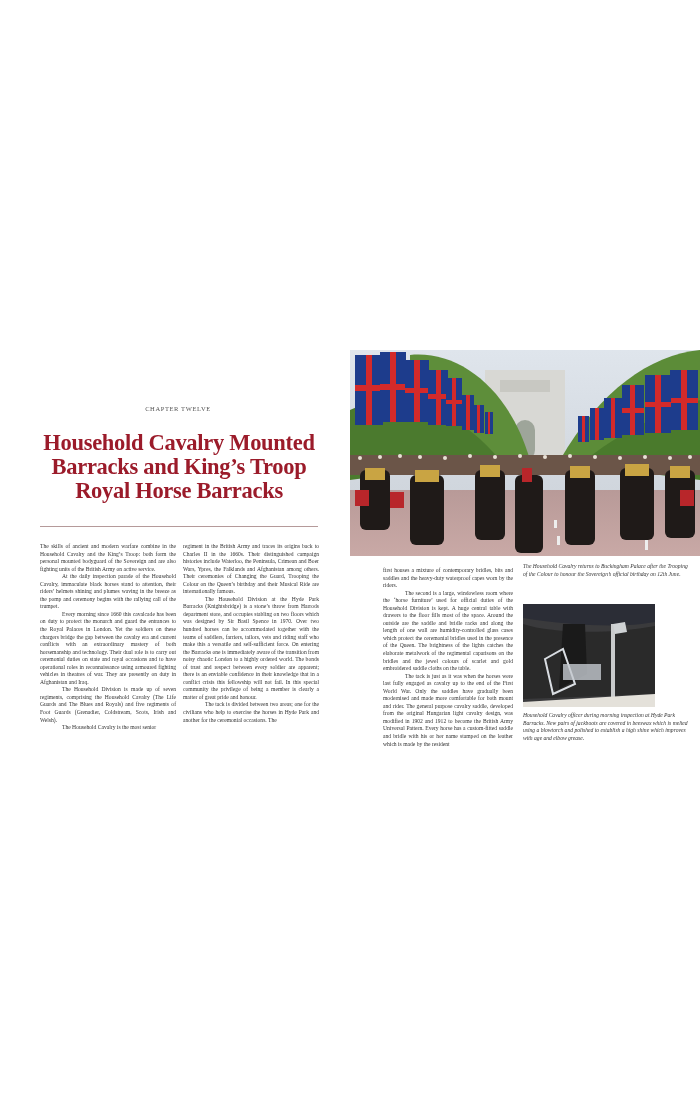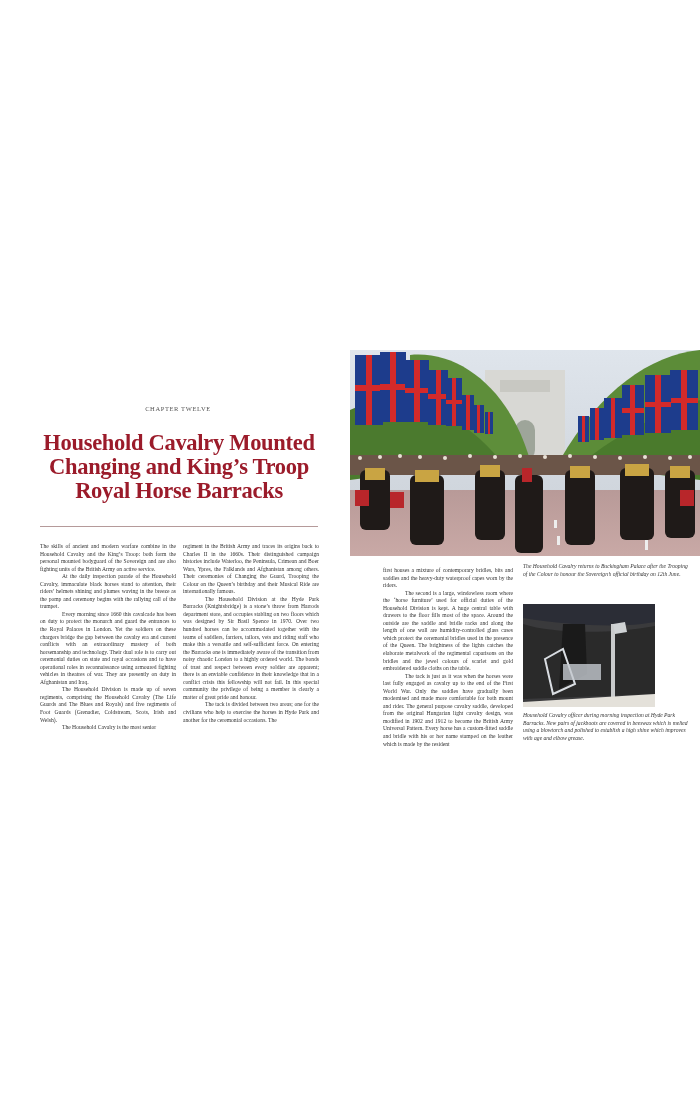--- a/index.html
+++ b/index.html
@@ -22,21 +22,21 @@
 </style>
 </head>
 <body>
 
 <div class="spread">
 
   <div class="chapter">CHAPTER TWELVE</div>
 
   <div class="title">
     <div>Household Cavalry Mounted</div>
-    <div>Changing and King’s Troop</div>
+    <div>Barracks and King’s Troop</div>
     <div>Royal Horse Barracks</div>
   </div>
 
   <div class="rule"></div>
 
   <div class="col col1">
     <p>The skills of ancient and modern warfare combine in the Household Cavalry and the King’s Troop: both form the personal mounted bodyguard of the Sovereign and are also fighting units of the British Army on active service.</p>
     <p class="ind">At the daily inspection parade of the Household Cavalry, immaculate black horses stand to attention, their riders’ helmets shining and plumes waving in the breeze as the pomp and ceremony begins with the rallying call of the trumpet.</p>
     <p class="ind">Every morning since 1660 this cavalcade has been on duty to protect the monarch and guard the entrances to the Royal Palaces in London. Yet the soldiers on these chargers bridge the gap between the cavalry era and current conflicts with an extraordinary mastery of both horsemanship and technology. Their dual role is to carry out ceremonial duties on state and royal occasions and to have operational roles in reconnaissance using armoured fighting vehicles in theatres of war. They are presently on duty in Afghanistan and Iraq.</p>
     <p class="ind">The Household Division is made up of seven regiments, comprising the Household Cavalry (The Life Guards and The Blues and Royals) and five regiments of Foot Guards (Grenadier, Coldstream, Scots, Irish and Welsh).</p>

